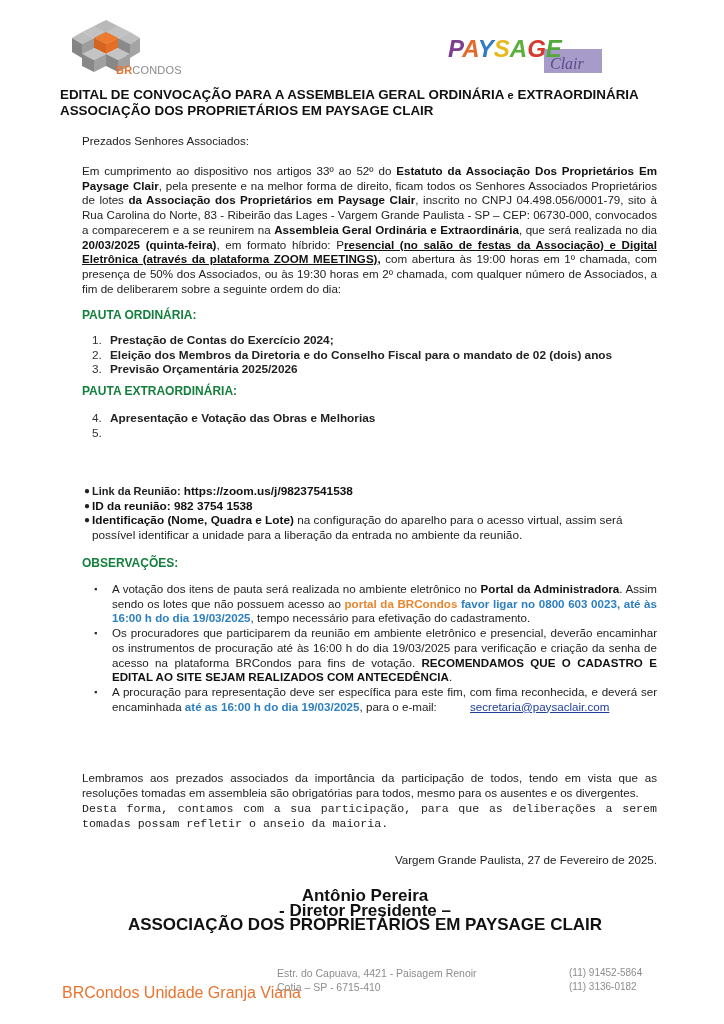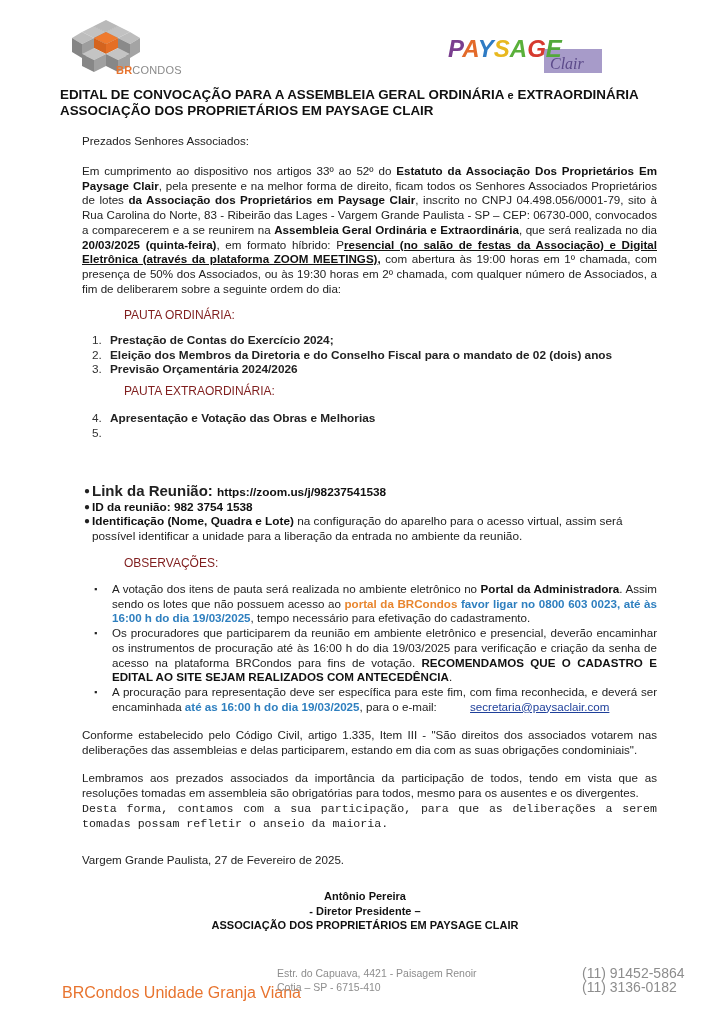--- a/index.html
+++ b/index.html
@@ -19,53 +19,53 @@
   .title { position: absolute; left: 60px; top: 87px; width: 610px; font-weight: bold; font-size: 13.4px; line-height: 16px; color: #111; }
   .title .small-e { font-size: 11px; }
 
   .content { position: absolute; left: 82px; width: 575px; font-size: 11.6px; line-height: 14.7px; color: #222; }
   .just { text-align: justify; text-align-last: left; }
   b, .b { font-weight: bold; color: #111; }
   .u { text-decoration: underline; }
 
   .greeting { top: 134px; }
   .intro { top: 164px; }
-  .h-sec { font-weight: normal; font-size: 12px; color: #7f1d1d; margin-left: 42px; }
+  .h-sec { font-weight: bold; font-size: 12px; color: #15803d; }
   .pauta-ord { top: 308px; }
   .pauta-ord-list { top: 333px; left: 92px; }
   .pauta-ext { top: 384px; }
   .pauta-ext-list { top: 411px; left: 92px; }
   .ol-item { display: flex; font-weight: bold; font-size: 11.8px; line-height: 14.7px; }
   .ol-item .num { width: 18px; font-weight: normal; color: #333; }
 
   .zoom-h { top: 456px; left: 85px; }
   .zoom-list { top: 484px; left: 84px; width: 575px; }
   .zoom-item { display: flex; font-size: 11.8px; line-height: 14.7px; }
   .zoom-item .dot { width: 8px; flex: none; font-size: 10px; }
-  .zoom-item .lbl-small { font-weight: bold; font-size: 15px; }
+  .zoom-item .lbl-small { font-weight: bold; font-size: 11px; }
 
   .obs-h { top: 556px; }
   .obs-list { top: 582px; left: 94px; width: 563px; }
   .obs-item { display: flex; margin-bottom: 0; }
   .obs-item .sq { width: 18px; flex: none; font-size: 9px; line-height: 14.7px; }
   .obs-item .txt { flex: 1; }
   .orange { color: #e8862f; font-weight: bold; margin-top: 37px; }
   .blue { color: #2e7fbf; font-weight: bold; }
   .link { color: #1e3f9a; text-decoration: underline; margin-left: 30px; }
 
   .p-civil { top: 728px; }
   .p-lembr { top: 771px; }
   .p-desta { top: 802px; font-family: Liberation Mono, monospace; }
-  .date { top: 853px; left: 82px; width: 575px; text-align: left; }
-  .sig { position: absolute; top: 889px; left: 60px; width: 610px; text-align: center; font-weight: bold; font-size: 11px; line-height: 14.5px; color: #111; }
+  .date { top: 853px; left: 82px; width: 575px; text-align: right; }
+  .sig { position: absolute; top: 889px; left: 60px; width: 610px; text-align: center; font-weight: bold; font-size: 17px; line-height: 14.5px; color: #111; }
 
   .footer { position: absolute; top: 965px; left: 62px; width: 630px; height: 36px; font-size: 11px; }
   .f-brand { position: absolute; left: 0; top: 19px; color: #e8742f; font-weight: normal; font-size: 16px; }
   .f-addr { position: absolute; left: 215px; top: 1px; color: #8d8d8d; line-height: 14px; font-size: 10.5px; }
-  .f-phone { position: absolute; left: 520px; top: 1px; color: #8d8d8d; line-height: 14px; font-size: 14px; }
+  .f-phone { position: absolute; left: 507px; top: 1px; color: #8d8d8d; line-height: 14px; font-size: 10px; }
 </style>
 </head>
 <body>
 
 <div class="page">
 
   <svg class="logo-br" viewBox="0 0 72 60">
     <g>
 
       <polygon points="36,2 48,8 36,14 24,8" fill="#b9b9b9"></polygon>
@@ -118,21 +118,21 @@
     <div class="ol-item">
         <span class="num">1.</span>
         <span>Prestação de Contas do Exercício 2024;</span>
       </div>
     <div class="ol-item">
         <span class="num">2.</span>
         <span>Eleição dos Membros da Diretoria e do Conselho Fiscal para o mandato de 02 (dois) anos</span>
       </div>
     <div class="ol-item">
         <span class="num">3.</span>
-        <span>Previsão Orçamentária 2024/2026</span>
+        <span>Previsão Orçamentária 2025/2026</span>
       </div>
   </div>
 
   <div class="content pauta-ext h-sec">PAUTA EXTRAORDINÁRIA:</div>
   <div class="content pauta-ext-list">
     <div class="ol-item">
         <span class="num">4.</span>
         <span>Apresentação e Votação das Obras e Melhorias</span>
       </div>
     <div class="ol-item">
@@ -164,21 +164,20 @@
     <div class="obs-item">
       <span class="sq">▪</span>
       <span class="txt"><span>Os procuradores que participarem da reunião em ambiente eletrônico e presencial, deverão encaminhar os instrumentos de procuração até às 16:00 h do dia 19/03/2025 para verificação e criação da senha de acesso na plataforma BRCondos para fins de votação. </span><b>RECOMENDAMOS QUE O CADASTRO E EDITAL AO SITE SEJAM REALIZADOS COM ANTECEDÊNCIA</b><span>.</span></span>
     </div>
     <div class="obs-item">
       <span class="sq">▪</span>
       <span class="txt"><span>A procuração para representação deve ser específica para este fim, com fima reconhecida, e deverá ser encaminhada </span><span class="blue">até as 16:00 h do dia 19/03/2025</span><span>, para o e-mail: </span><span class="link">secretaria@paysaclair.com</span></span>
     </div>
   </div>
 
-  <div class="content p-civil just">Conforme estabelecido pelo Código Civil, artigo 1.335, Item III - "São direitos dos associados votarem nas deliberações das assembleias e delas participarem, estando em dia com as suas obrigações condominiais".</div>
   <div class="content p-lembr just">Lembramos aos prezados associados da importância da participação de todos, tendo em vista que as resoluções tomadas em assembleia são obrigatórias para todos, mesmo para os ausentes e os divergentes.</div>
   <div class="content p-desta just">Desta forma, contamos com a sua participação, para que as deliberações a serem tomadas possam refletir o anseio da maioria.</div>
 
   <div class="content date">Vargem Grande Paulista, 27 de Fevereiro de 2025.</div>
 
   <div class="sig">
     <div>Antônio Pereira</div>
     <div>- Diretor Presidente –</div>
     <div>ASSOCIAÇÃO DOS PROPRIETÁRIOS EM PAYSAGE CLAIR</div>
   </div>

